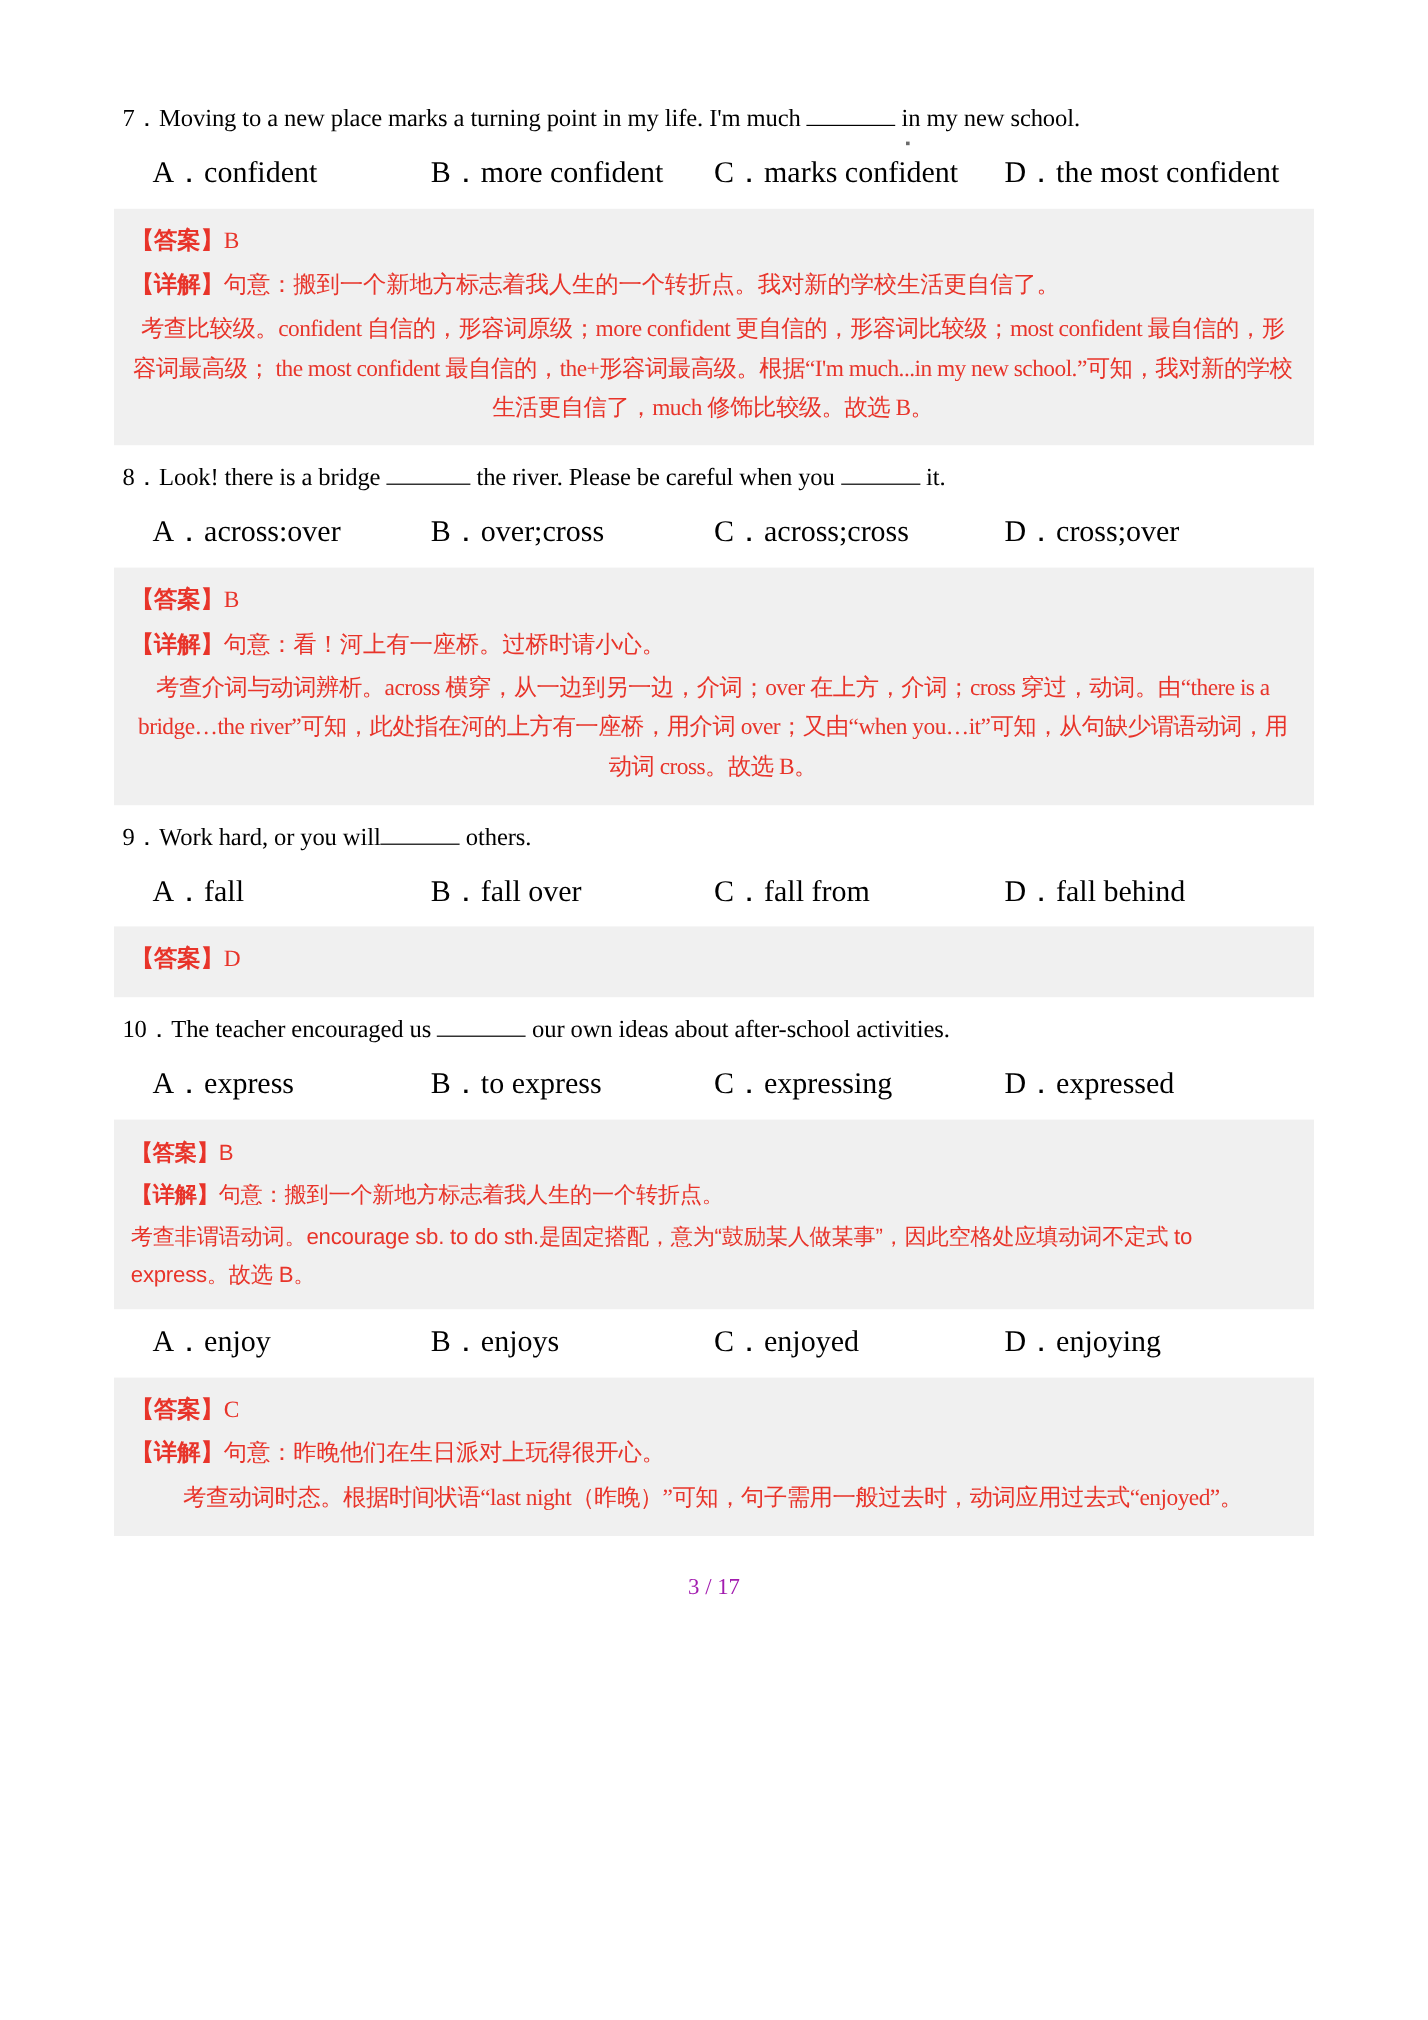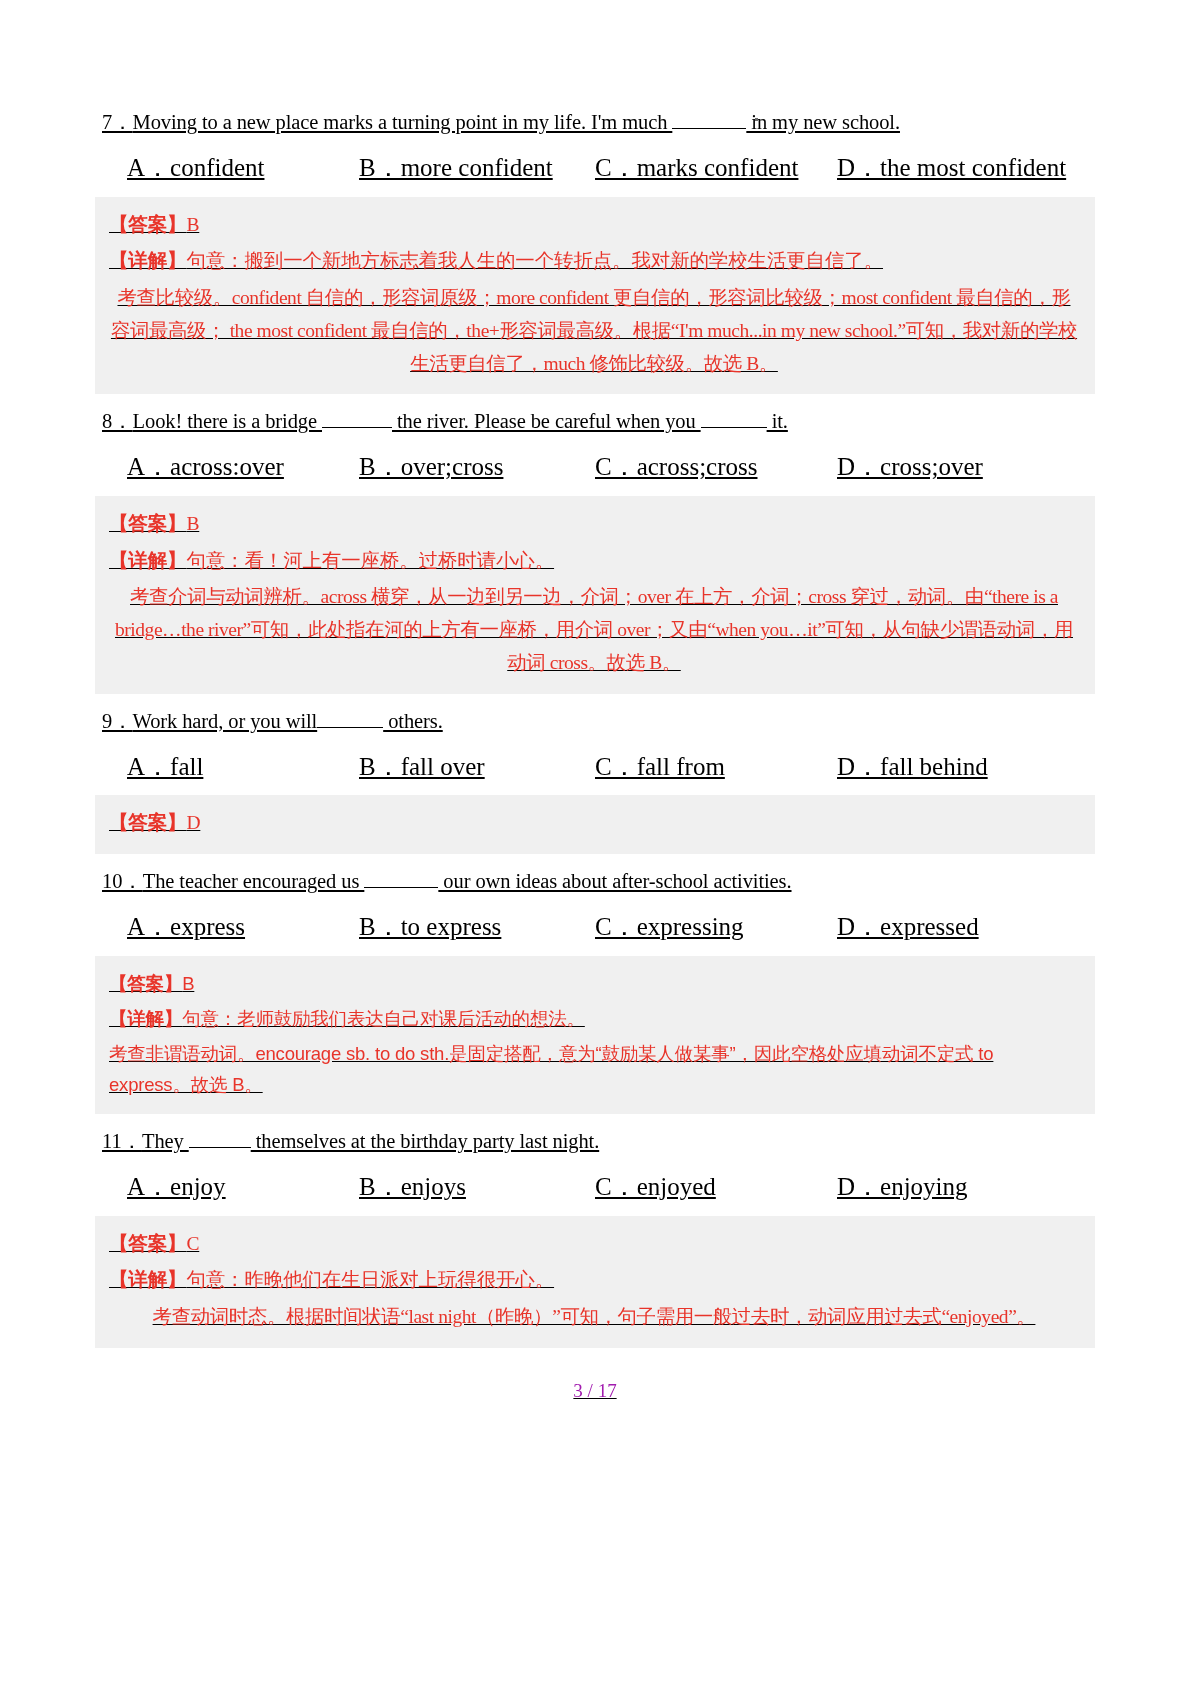--- a/index.html
+++ b/index.html
@@ -8,22 +8,21 @@
     width: 1190px;
     min-height: 1683px;
     background: #ffffff;
     font-family: "Liberation Serif", "DejaVu Serif", serif;
     color: #000000;
   }
   .page {
     position: relative;
     width: 1190px;
     min-height: 1683px;
-    padding: 99px 95px 0 95px;
-    text-decoration: underline;
+    padding: 76px 95px 0 95px;
   }
   .stray-dot {
     position: absolute;
     left: 755px;
     top: 118px;
     width: 3px;
     height: 3px;
     background: #6a6a6a;
   }
 
@@ -143,27 +142,26 @@
   <div class="question">
     <div class="q-stem"><span>10．</span><span>The teacher encouraged us </span><span class="blank blank-w1"></span><span> our own ideas about after-school activities.</span></div>
     <div class="q-options">
       <span class="opt opt-a">A．express</span>
       <span class="opt opt-b">B．to express</span>
       <span class="opt opt-c">C．expressing</span>
       <span class="opt opt-d">D．expressed</span>
     </div>
     <div class="explain sans">
       <p><span class="lbl">【答案】</span><span>B</span></p>
-      <p><span class="lbl">【详解】</span><span>句意：老师鼓励我们表达自己对课后活动的想法。</span></p>
+      <p><span class="lbl">【详解】</span><span>句意：搬到一个新地方标志着我人生的一个转折点。</span></p>
       <p>考查非谓语动词。encourage sb. to do sth.是固定搭配，意为“鼓励某人做某事”，因此空格处应填动词不定式 to express。故选 B。</p>
     </div>
   </div>
 
   <div class="question">
-    <div class="q-stem"><span>11．</span><span>They </span><span class="blank blank-w4"></span><span> themselves at the birthday party last night.</span></div>
     <div class="q-options">
       <span class="opt opt-a">A．enjoy</span>
       <span class="opt opt-b">B．enjoys</span>
       <span class="opt opt-c">C．enjoyed</span>
       <span class="opt opt-d">D．enjoying</span>
     </div>
     <div class="explain">
       <p><span class="lbl">【答案】</span><span>C</span></p>
       <p><span class="lbl">【详解】</span><span>句意：昨晚他们在生日派对上玩得很开心。</span></p>
       <p class="tight">考查动词时态。根据时间状语“last night（昨晚）”可知，句子需用一般过去时，动词应用过去式“enjoyed”。</p>

